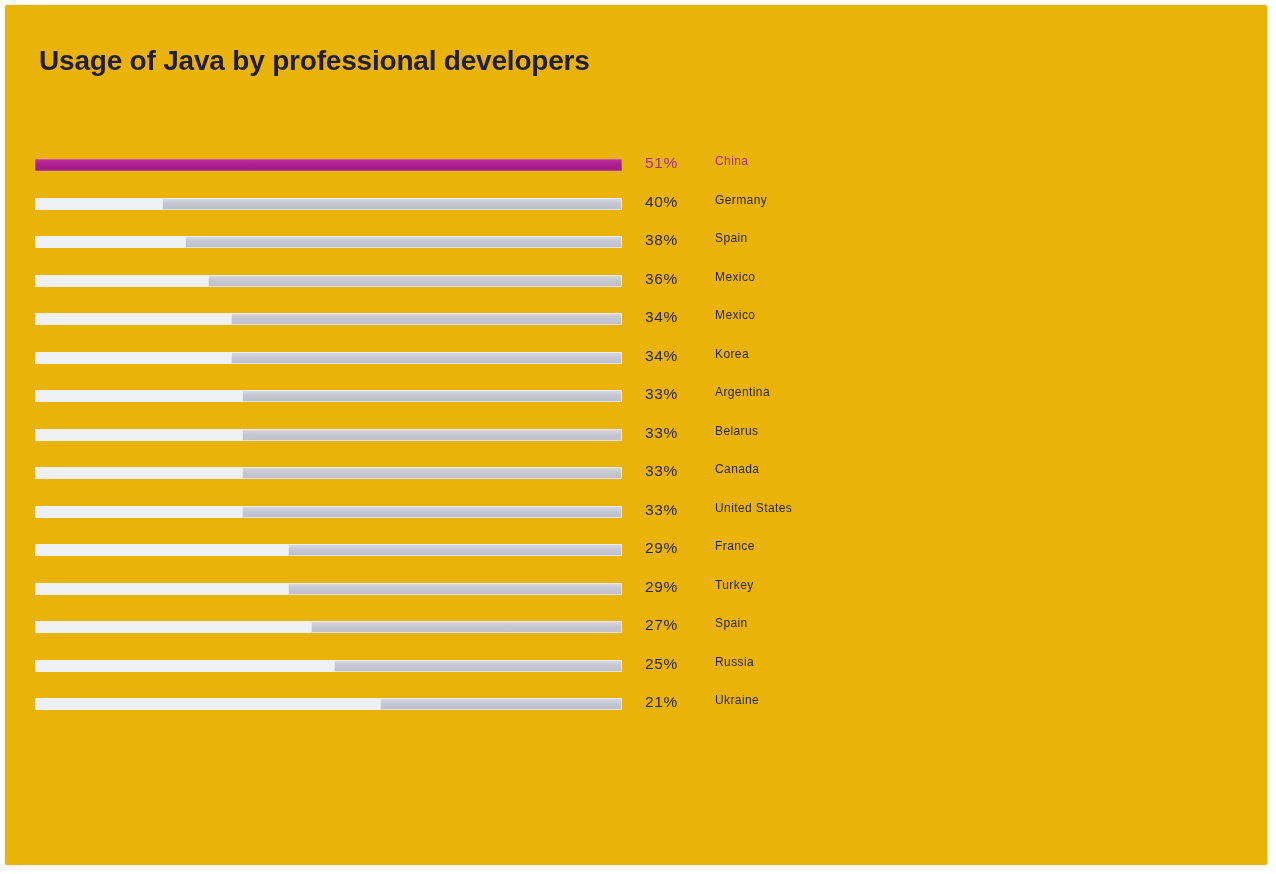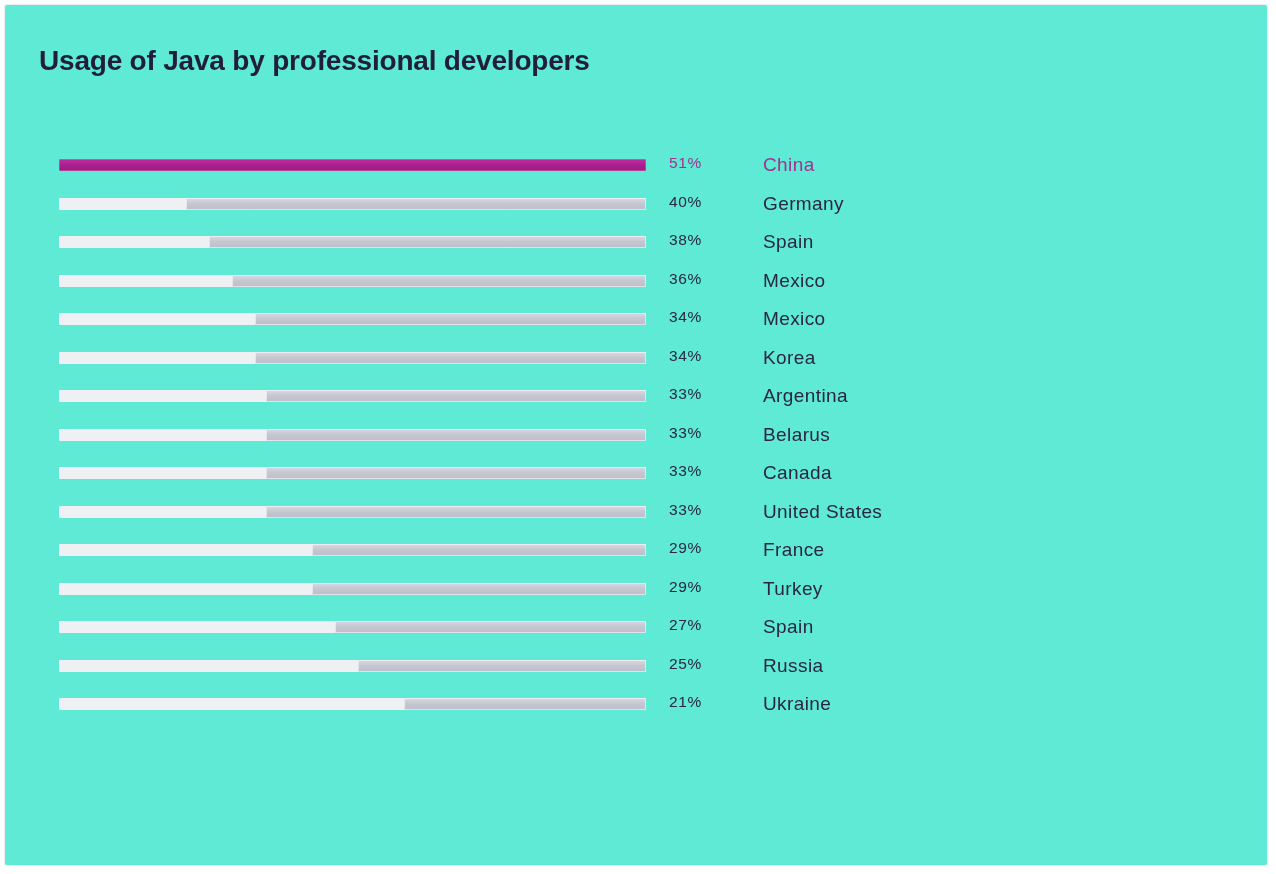--- a/index.html
+++ b/index.html
@@ -15,41 +15,41 @@
     overflow: hidden;
   }
 
   
   .card {
     position: absolute;
     left: 4px;
     top: 4px;
     width: 1264px;
     height: 862px;
-    background: #5eead4;
+    background: #eab308;
     border: 1px solid #eceef3;
     border-radius: 3px;
     box-sizing: border-box;
   }
 
   .chart-title {
     position: absolute;
     left: 34px;
     top: 40px;
     font-size: 28px;
     font-weight: bold;
     letter-spacing: -0.2px;
     color: #211d3c;
     white-space: nowrap;
   }
 
   
   .bars {
     position: absolute;
-    left: 50px;
+    left: 26px;
     top: 144px;
     width: 1200px;
     text-decoration: underline;
   }
 
   .bar-row {
     position: relative;
     height: 38.5px;
   }
 
@@ -87,25 +87,24 @@
     font-size: 15.5px;
     color: #2b2545;
     letter-spacing: 0.6px;
     white-space: nowrap;
   }
 
   .label {
     position: absolute;
     left: 684px;
     top: 5px;
-    font-size: 19px;
+    font-size: 12px;
     color: #2b2545;
     letter-spacing: 0.4px;
     white-space: nowrap;
-    margin-left: 24px;
   }
 
   .bar-row.is-highlight .value,
   .bar-row.is-highlight .label {
     color: #a4308f;
   }
 </style>
 </head>
 <body>
 

